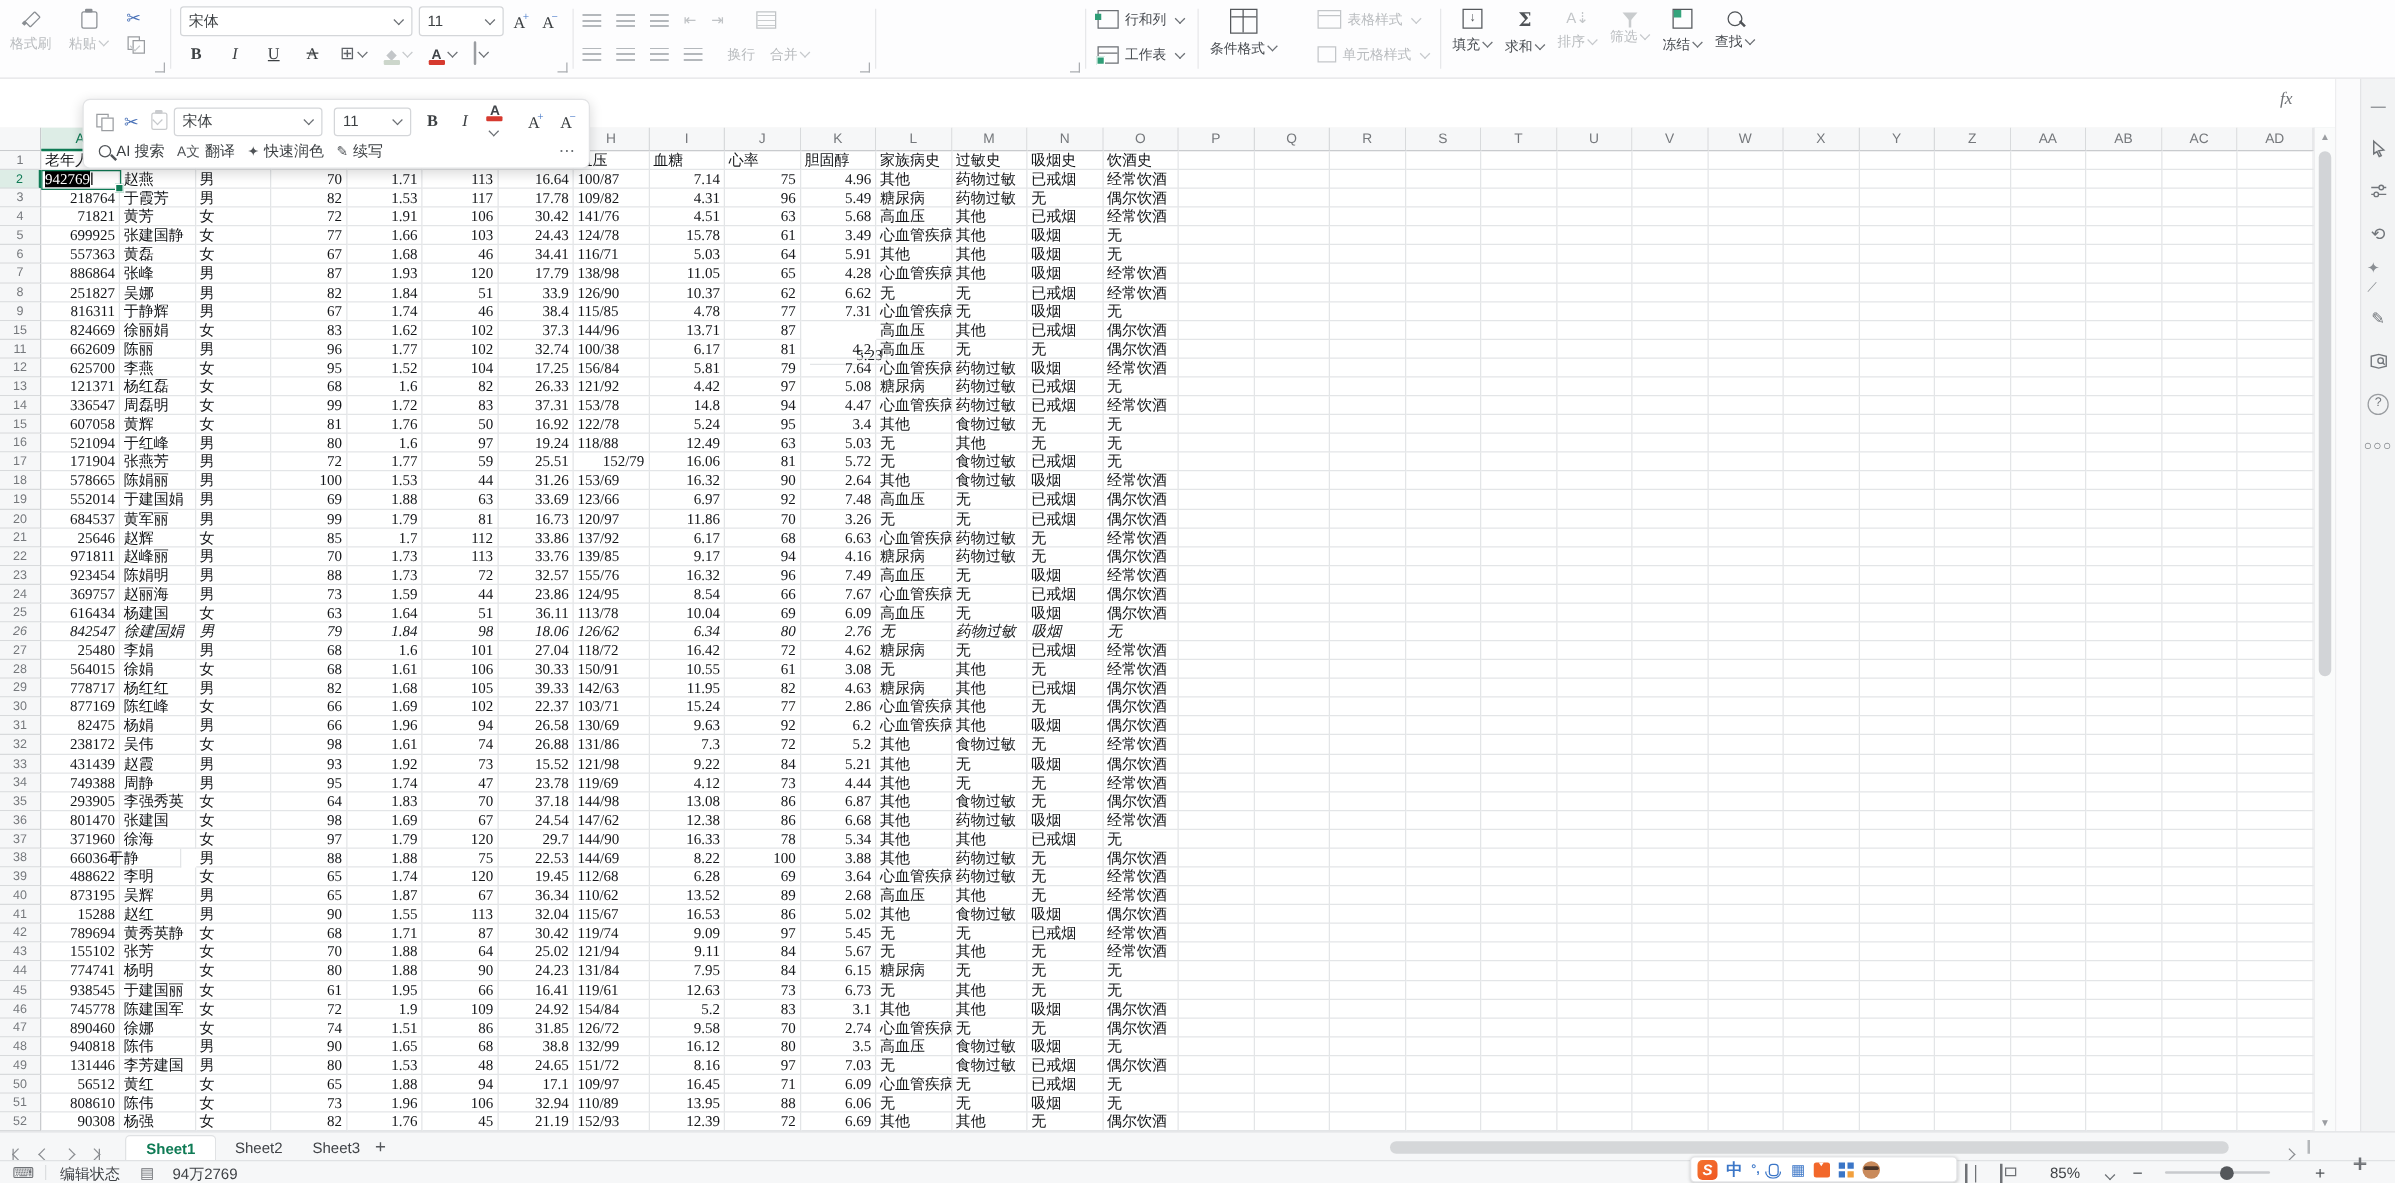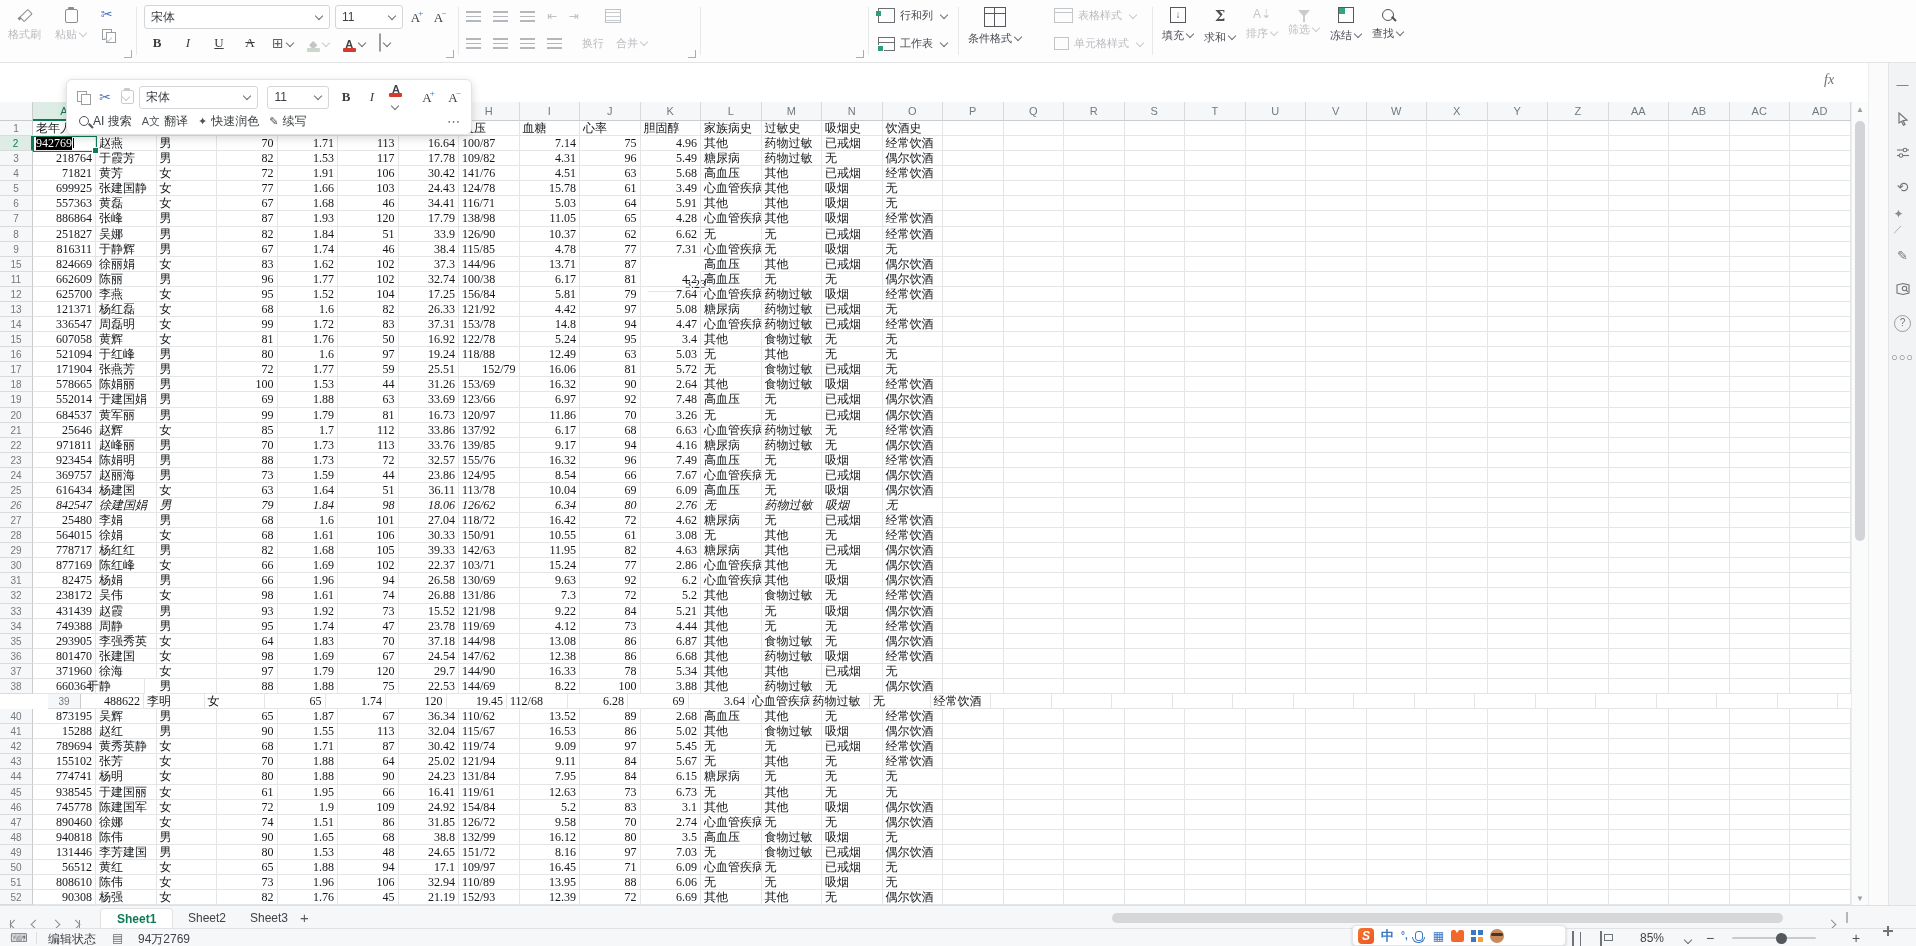--- a/index.html
+++ b/index.html
@@ -1562,21 +1562,21 @@
       <div class="gcell" style="left: 1306px; width: 60.5px; line-height: 14.08px; text-align: left;"></div>
       <div class="gcell" style="left: 1366.5px; width: 60.5px; line-height: 14.08px; text-align: left;"></div>
       <div class="gcell" style="left: 1427px; width: 60.5px; line-height: 14.08px; text-align: left;"></div>
       <div class="gcell" style="left: 1487.5px; width: 60.5px; line-height: 14.08px; text-align: left;"></div>
       <div class="gcell" style="left: 1548px; width: 60.5px; line-height: 14.08px; text-align: left;"></div>
       <div class="gcell" style="left: 1608.5px; width: 60.5px; line-height: 14.08px; text-align: left;"></div>
       <div class="gcell" style="left: 1669px; width: 60.5px; line-height: 14.08px; text-align: left;"></div>
       <div class="gcell" style="left: 1729.5px; width: 60.5px; line-height: 14.08px; text-align: left;"></div>
       <div class="gcell" style="left: 1790px; width: 60.5px; line-height: 14.08px; text-align: left;"></div>
     </div>
-    <div class="grow" style="top: 592.04px; height: 15.08px; margin-left: 48px;">
+    <div class="grow" style="top: 592.04px; height: 15.08px;">
       <div class="gut" style="line-height: 15.08px;">39</div>
       <div class="gcell" style="left: 33px; width: 63px; line-height: 14.08px; text-align: right;">488622</div>
       <div class="gcell" style="left: 96px; width: 60.5px; line-height: 14.08px; text-align: left;">李明</div>
       <div class="gcell" style="left: 156.5px; width: 60.5px; line-height: 14.08px; text-align: left;">女</div>
       <div class="gcell" style="left: 217px; width: 60.5px; line-height: 14.08px; text-align: right;">65</div>
       <div class="gcell" style="left: 277.5px; width: 60.5px; line-height: 14.08px; text-align: right;">1.74</div>
       <div class="gcell" style="left: 338px; width: 60.5px; line-height: 14.08px; text-align: right;">120</div>
       <div class="gcell" style="left: 398.5px; width: 60.5px; line-height: 14.08px; text-align: right;">19.45</div>
       <div class="gcell" style="left: 459px; width: 60.5px; line-height: 14.08px; text-align: left;">112/68</div>
       <div class="gcell" style="left: 519.5px; width: 60.5px; line-height: 14.08px; text-align: right;">6.28</div>

